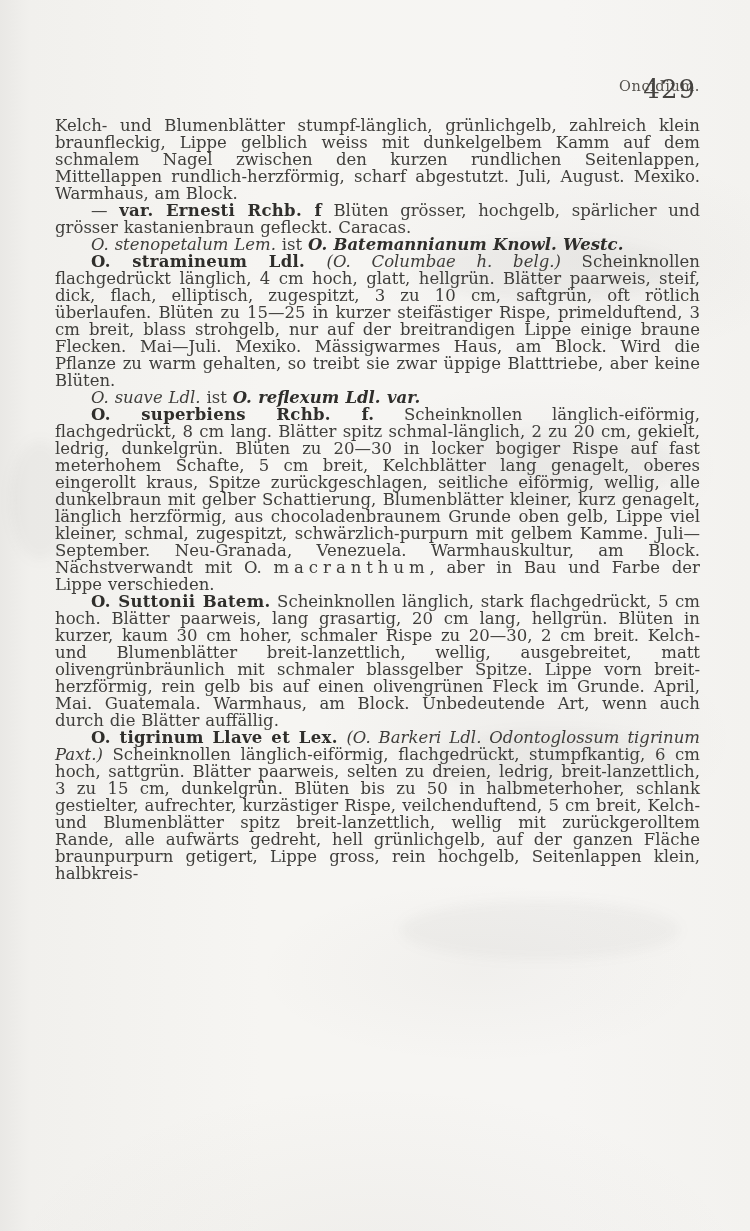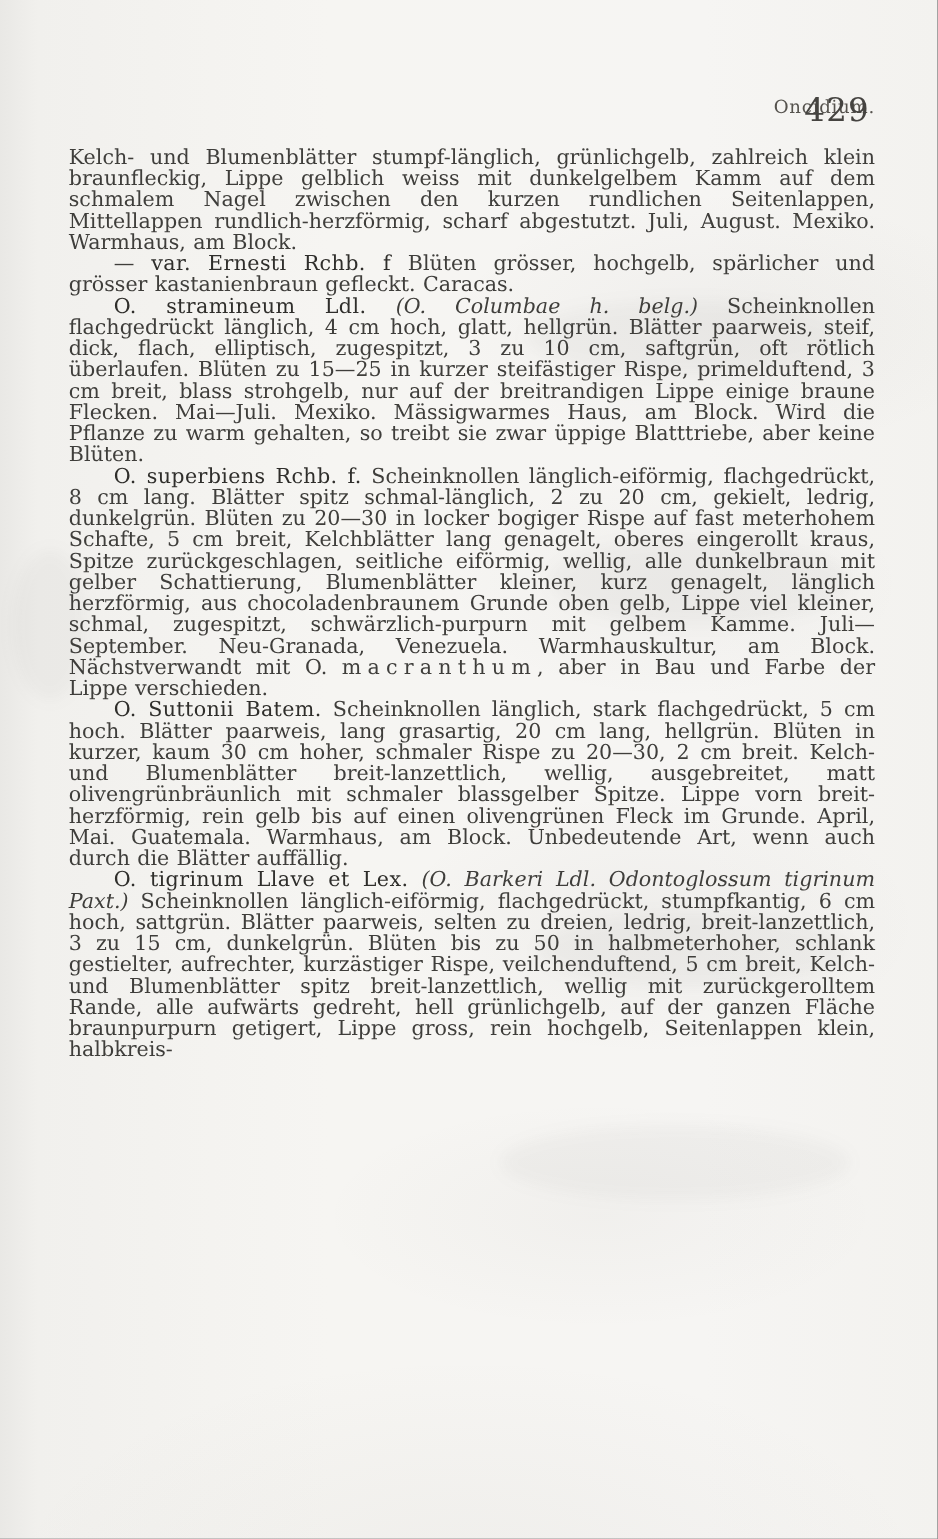--- a/index.html
+++ b/index.html
@@ -63,21 +63,21 @@
     width: 645px;
     font-size: 16.5px;
     line-height: 17px;
     text-align: justify;
     word-spacing: 0.6px;
     hyphens: auto;
   }
   .para { margin: 0; }
   .para.indent { text-indent: 36px; }
   .seg-roman { font-style: normal; font-weight: normal; }
-  .seg-bold { font-weight: normal; color: #2f2e2b; letter-spacing: 0.3px; }
+  .seg-bold { font-weight: bold; color: #2f2e2b; letter-spacing: 0.3px; }
   .seg-italic { font-style: italic; }
   .seg-bolditalic { font-style: italic; font-weight: bold; color: #2f2e2b; }
   .seg-spaced { letter-spacing: 0.3em; }
 </style>
 </head>
 <body>
 
 <div class="page">
 
   <div class="ghost" style="left:420px; top:240px; width:260px; height:60px;"></div>
@@ -88,18 +88,20 @@
 
   <div class="header">
     <span class="running-title">Oncidium.</span>
     <span class="page-number">429</span>
   </div>
 
   <div class="text-block">
 
   <p class="para"><span class="seg-roman">Kelch- und Blumenblätter stumpf-länglich, grünlichgelb, zahlreich klein braunfleckig, Lippe gelblich weiss mit dunkelgelbem Kamm auf dem schmalem Nagel zwischen den kurzen rundlichen Seitenlappen, Mittellappen rundlich-herzförmig, scharf abgestutzt. Juli, August. Mexiko. Warmhaus, am Block.</span></p>
       <p class="para indent"><span class="seg-roman">— </span><span class="seg-bold">var. Ernesti Rchb. f</span><span class="seg-roman"> Blüten grösser, hochgelb, spärlicher und grösser kastanienbraun gefleckt. Caracas.</span></p>
+      <p class="para indent"><span class="seg-italic">O. stenopetalum Lem.</span><span class="seg-roman"> ist </span><span class="seg-bolditalic">O. Batemannianum Knowl. Westc.</span></p>
       <p class="para indent"><span class="seg-bold">O. stramineum Ldl. </span><span class="seg-italic">(O. Columbae h. belg.)</span><span class="seg-roman"> Scheinknollen flachgedrückt länglich, 4 cm hoch, glatt, hellgrün. Blätter paarweis, steif, dick, flach, elliptisch, zugespitzt, 3 zu 10 cm, saftgrün, oft rötlich überlaufen. Blüten zu 15—25 in kurzer steifästiger Rispe, primelduftend, 3 cm breit, blass strohgelb, nur auf der breitrandigen Lippe einige braune Flecken. Mai—Juli. Mexiko. Mässigwarmes Haus, am Block. Wird die Pflanze zu warm gehalten, so treibt sie zwar üppige Blatttriebe, aber keine Blüten.</span></p>
+      <p class="para indent"><span class="seg-italic">O. suave Ldl.</span><span class="seg-roman"> ist </span><span class="seg-bolditalic">O. reflexum Ldl. var.</span></p>
       <p class="para indent"><span class="seg-bold">O. superbiens Rchb. f.</span><span class="seg-roman"> Scheinknollen länglich-eiförmig, flachgedrückt, 8 cm lang. Blätter spitz schmal-länglich, 2 zu 20 cm, gekielt, ledrig, dunkelgrün. Blüten zu 20—30 in locker bogiger Rispe auf fast meterhohem Schafte, 5 cm breit, Kelchblätter lang genagelt, oberes eingerollt kraus, Spitze zurückgeschlagen, seitliche eiförmig, wellig, alle dunkelbraun mit gelber Schattierung, Blumenblätter kleiner, kurz genagelt, länglich herzförmig, aus chocoladenbraunem Grunde oben gelb, Lippe viel kleiner, schmal, zugespitzt, schwärzlich-purpurn mit gelbem Kamme. Juli—September. Neu-Granada, Venezuela. Warmhauskultur, am Block. Nächstverwandt mit O. </span><span class="seg-spaced">macranthum</span><span class="seg-roman">, aber in Bau und Farbe der Lippe verschieden.</span></p>
       <p class="para indent"><span class="seg-bold">O. Suttonii Batem.</span><span class="seg-roman"> Scheinknollen länglich, stark flachgedrückt, 5 cm hoch. Blätter paarweis, lang grasartig, 20 cm lang, hellgrün. Blüten in kurzer, kaum 30 cm hoher, schmaler Rispe zu 20—30, 2 cm breit. Kelch- und Blumenblätter breit-lanzettlich, wellig, ausgebreitet, matt olivengrünbräunlich mit schmaler blassgelber Spitze. Lippe vorn breit-herzförmig, rein gelb bis auf einen olivengrünen Fleck im Grunde. April, Mai. Guatemala. Warmhaus, am Block. Unbedeutende Art, wenn auch durch die Blätter auffällig.</span></p>
       <p class="para indent"><span class="seg-bold">O. tigrinum Llave et Lex. </span><span class="seg-italic">(O. Barkeri Ldl. Odontoglossum tigrinum Paxt.)</span><span class="seg-roman"> Scheinknollen länglich-eiförmig, flachgedrückt, stumpfkantig, 6 cm hoch, sattgrün. Blätter paarweis, selten zu dreien, ledrig, breit-lanzettlich, 3 zu 15 cm, dunkelgrün. Blüten bis zu 50 in halbmeterhoher, schlank gestielter, aufrechter, kurzästiger Rispe, veilchenduftend, 5 cm breit, Kelch- und Blumenblätter spitz breit-lanzettlich, wellig mit zurückgerolltem Rande, alle aufwärts gedreht, hell grünlichgelb, auf der ganzen Fläche braunpurpurn getigert, Lippe gross, rein hochgelb, Seitenlappen klein, halbkreis-</span></p>
     </div>
 </div>
 
 </body></html>

